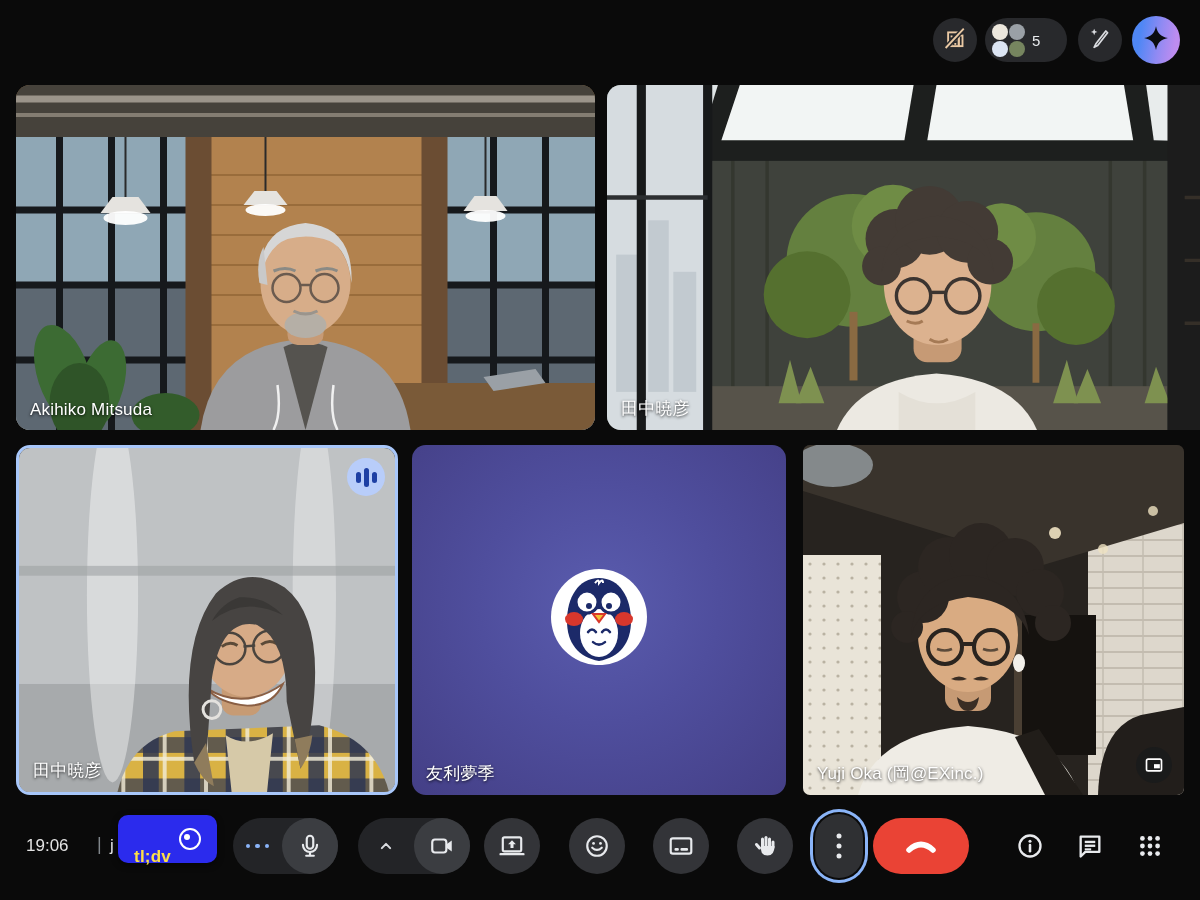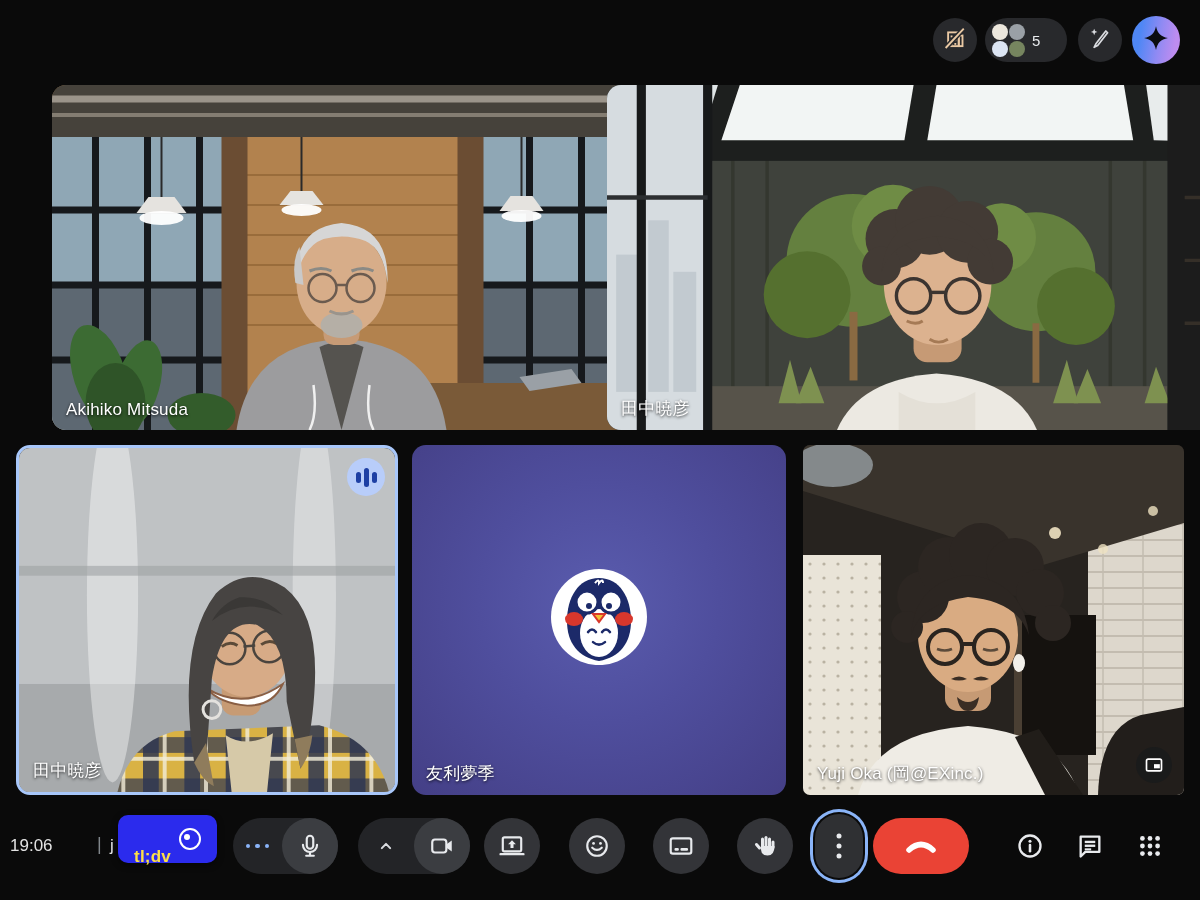--- a/index.html
+++ b/index.html
@@ -16,39 +16,39 @@
     background:#28292c;display:flex;align-items:center;padding:0 10px 0 7px;box-sizing:border-box;}
   .mini-avatars{display:grid;grid-template-columns:16px 16px;grid-gap:1px;margin-right:7px;}
   .mini-avatars span{width:16px;height:16px;border-radius:50%;display:block;}
   .count{color:#e8eaed;font-size:15px;}
   .gemini{position:absolute;top:16px;left:1132px;width:48px;height:48px;border-radius:50%;
     background:linear-gradient(100deg,#4f87f5 20%,#8f8af3 55%,#bd8cf0 85%);
     display:flex;align-items:center;justify-content:center;}
   
   .tile{position:absolute;border-radius:14px;overflow:hidden;background:#141414;}
   .tile svg.scene{position:absolute;inset:0;width:100%;height:100%;display:block;}
-  .tile-a{left:16px;top:85px;width:579px;height:345px;margin-left:36px;}
+  .tile-a{left:16px;top:85px;width:579px;height:345px;}
   .tile-b{left:607px;top:85px;width:660px;height:345px;}
   .tile-c{left:16px;top:445px;width:382px;height:350px;border:3px solid #a8c7fa;box-sizing:border-box;}
   .tile-d{left:412px;top:445px;width:374px;height:350px;
     background:radial-gradient(circle at 50% 45%, #5a5cae 0%, #4f4e9d 45%, #443f86 100%);}
   .tile-e{left:803px;top:445px;width:381px;height:350px;border-radius:7px;}
   .name-chip{position:absolute;left:14px;bottom:10px;color:#fff;font-size:17px;z-index:4;
     text-shadow:0 1px 3px rgba(0,0,0,.85);letter-spacing:.2px;}
   .audio-badge{position:absolute;top:10px;right:10px;width:38px;height:38px;border-radius:50%;
     background:#b8cdfa;display:flex;align-items:center;justify-content:center;gap:3px;z-index:4;}
   .audio-badge i{display:block;width:5px;border-radius:3px;background:#1d3fa4;}
   .audio-badge i:nth-child(1){height:11px;}
   .audio-badge i:nth-child(2){height:19px;}
   .audio-badge i:nth-child(3){height:11px;}
   .pip-badge{position:absolute;right:12px;bottom:12px;width:36px;height:36px;border-radius:50%;
     background:rgba(25,26,28,.8);display:flex;align-items:center;justify-content:center;z-index:4;}
   .avatar-wrap{position:absolute;left:50%;top:50%;transform:translate(-50%,-53%);width:96px;height:96px;}
   
-  .time{position:absolute;left:10px;top:836px;color:#e3e3e3;font-size:17px;}
+  .time{position:absolute;left:26px;top:836px;color:#e3e3e3;font-size:17px;}
   .divider{position:absolute;left:97px;top:834px;color:#80868b;font-size:18px;}
   .mcode{position:absolute;left:110px;top:836px;color:#e3e3e3;font-size:17px;}
   .tldv{position:absolute;left:118px;top:815px;width:99px;height:48px;border-radius:10px;
     background:#2b2bed;display:flex;align-items:center;justify-content:center;gap:8px;
     box-shadow:0 2px 6px rgba(0,0,0,.5);}
   .tldv b{color:#fde047;font-size:17px;letter-spacing:.2px;margin-top:36px;}
   .rec{width:18px;height:18px;border:2.5px solid #fff;border-radius:50%;position:relative;}
   .rec::after{content:"";position:absolute;left:3.5px;top:3.5px;width:6px;height:6px;border-radius:50%;background:#fff;}
   .ctl{position:absolute;top:818px;height:56px;border-radius:28px;display:flex;align-items:center;justify-content:center;}
   .circ{width:56px;background:#333438;}

